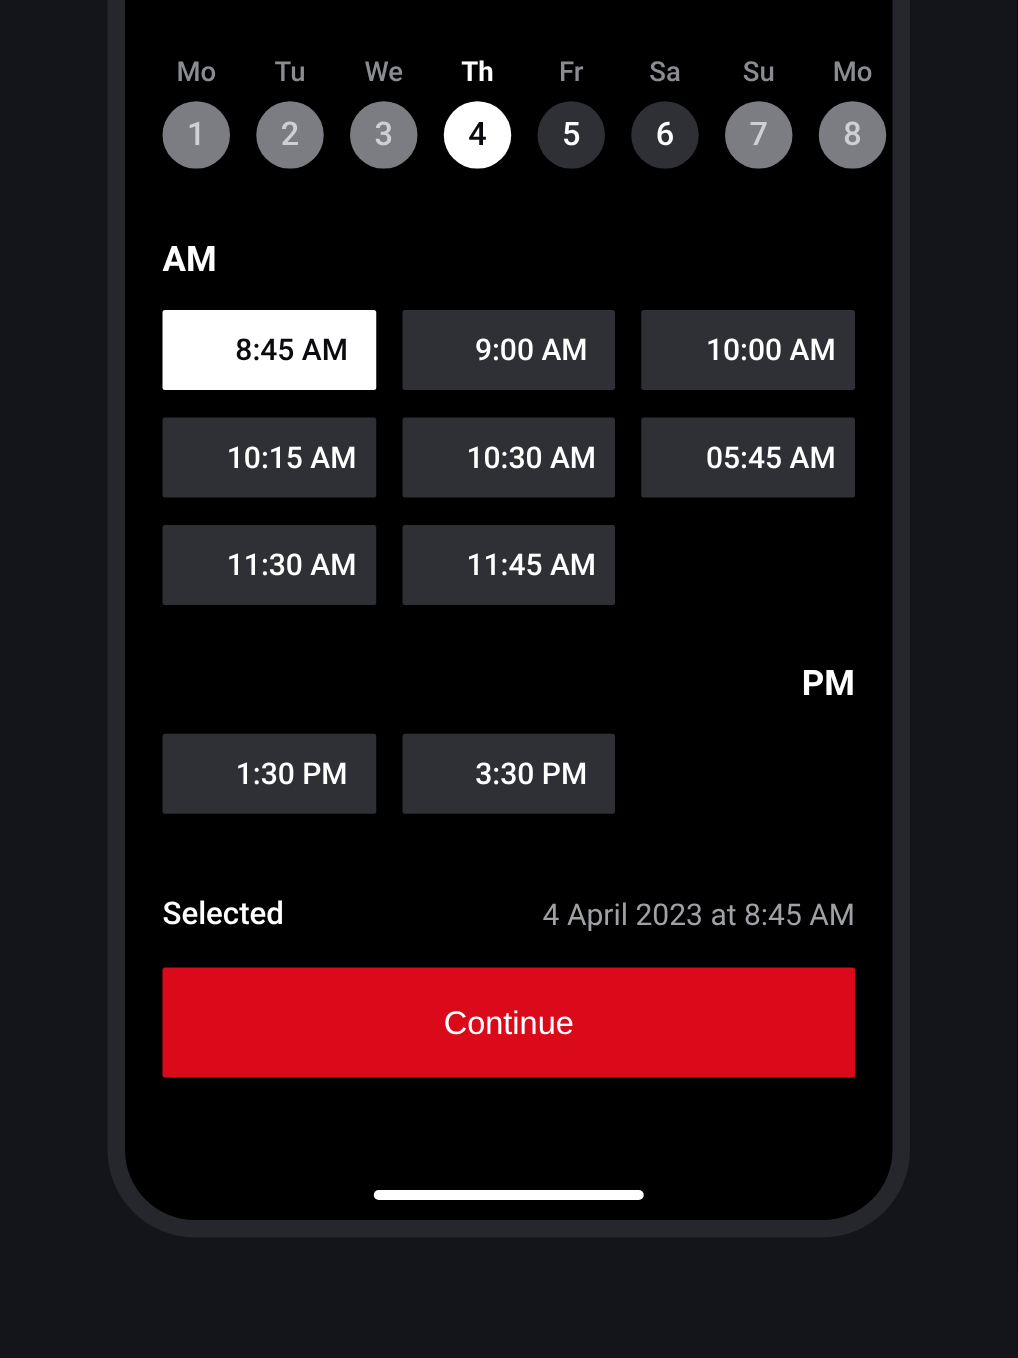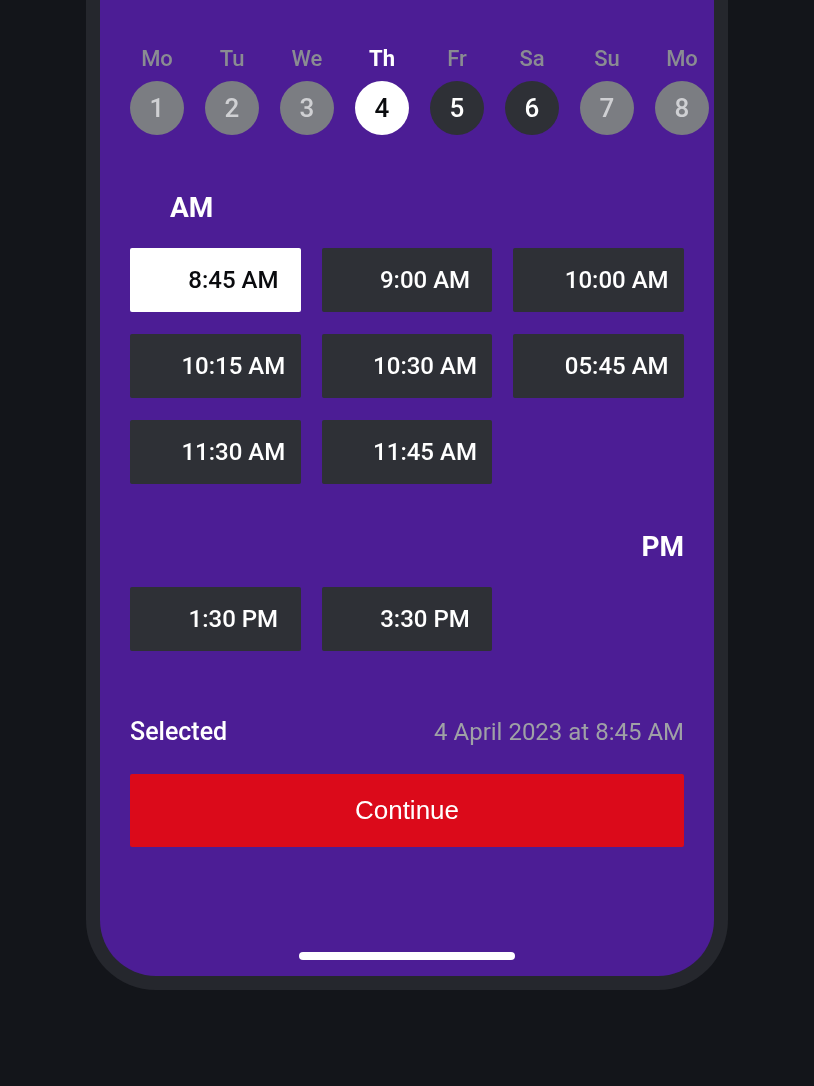--- a/index.html
+++ b/index.html
@@ -22,21 +22,21 @@
       background: #25272d;
       border-radius: 0 0 70px 70px;
       padding: 14px;
       padding-top: 0;
       position: relative;
       overflow: hidden;
     }
     .phone-screen {
       width: 100%;
       height: 100%;
-      background: #4c1d95;
+      background: #000000;
       border-radius: 0 0 56px 56px;
       position: relative;
       overflow: hidden;
     }
     .content {
       padding: 0 30px;
     }
     .day-strip {
       display: flex;
       gap: 21px;
@@ -81,21 +81,20 @@
     .day-circle.dark {
       background: #2e3036;
       color: #ffffff;
     }
     .section-header {
       font-size: 28px;
       font-weight: 700;
       color: #ffffff;
       margin-top: 56px;
       margin-bottom: 24px;
-      margin-left: 40px;
     }
     .section-header.pm {
       margin-top: 46px;
       text-align: right;
     }
     .time-grid {
       display: grid;
       grid-template-columns: repeat(3, 1fr);
       gap: 22px 21px;
     }
@@ -127,21 +126,21 @@
       font-weight: 500;
       color: #ffffff;
     }
     .selected-value {
       font-size: 24px;
       font-weight: 400;
       color: #9fa1a6;
     }
     .continue-btn {
       width: 100%;
-      height: 73px;
+      height: 88px;
       background: #db0a1a;
       color: #ffffff;
       border: none;
       font-size: 26px;
       font-weight: 500;
       margin-top: 28px;
       cursor: pointer;
       border-radius: 2px;
       display: flex;
       align-items: center;

